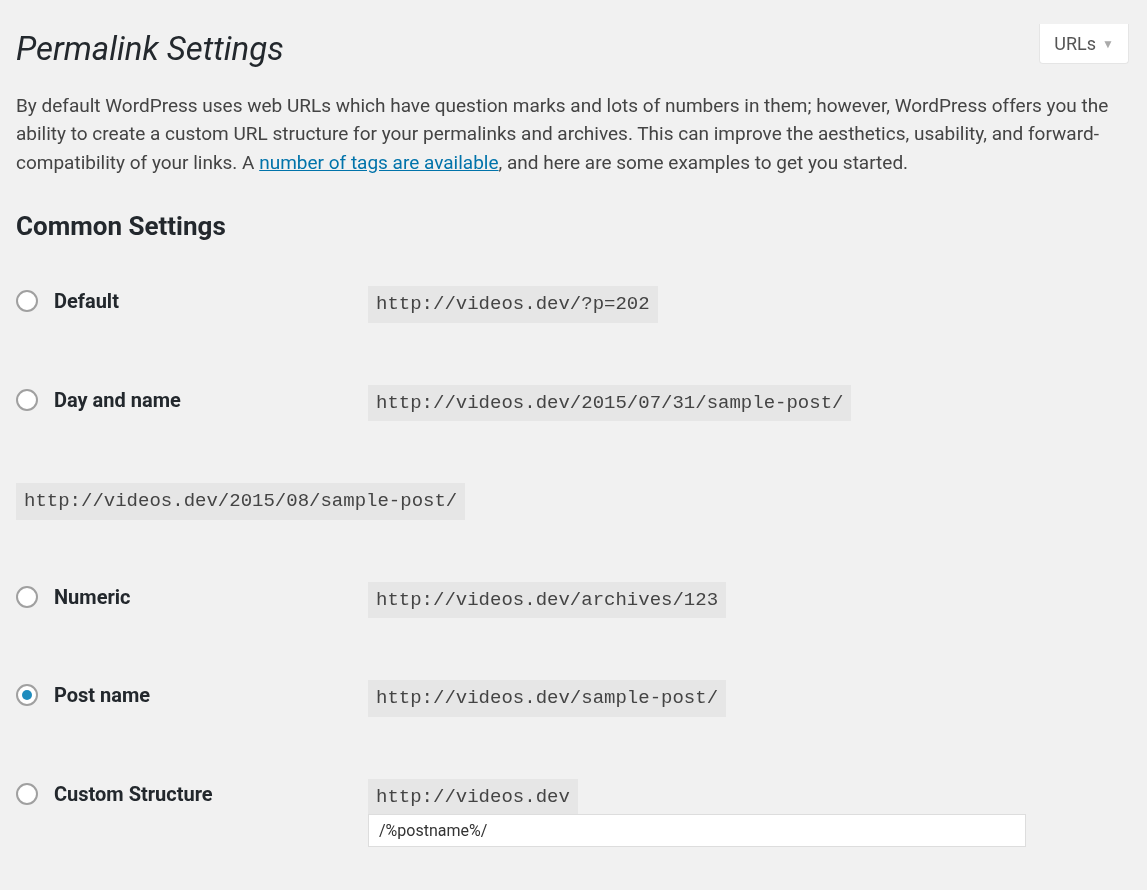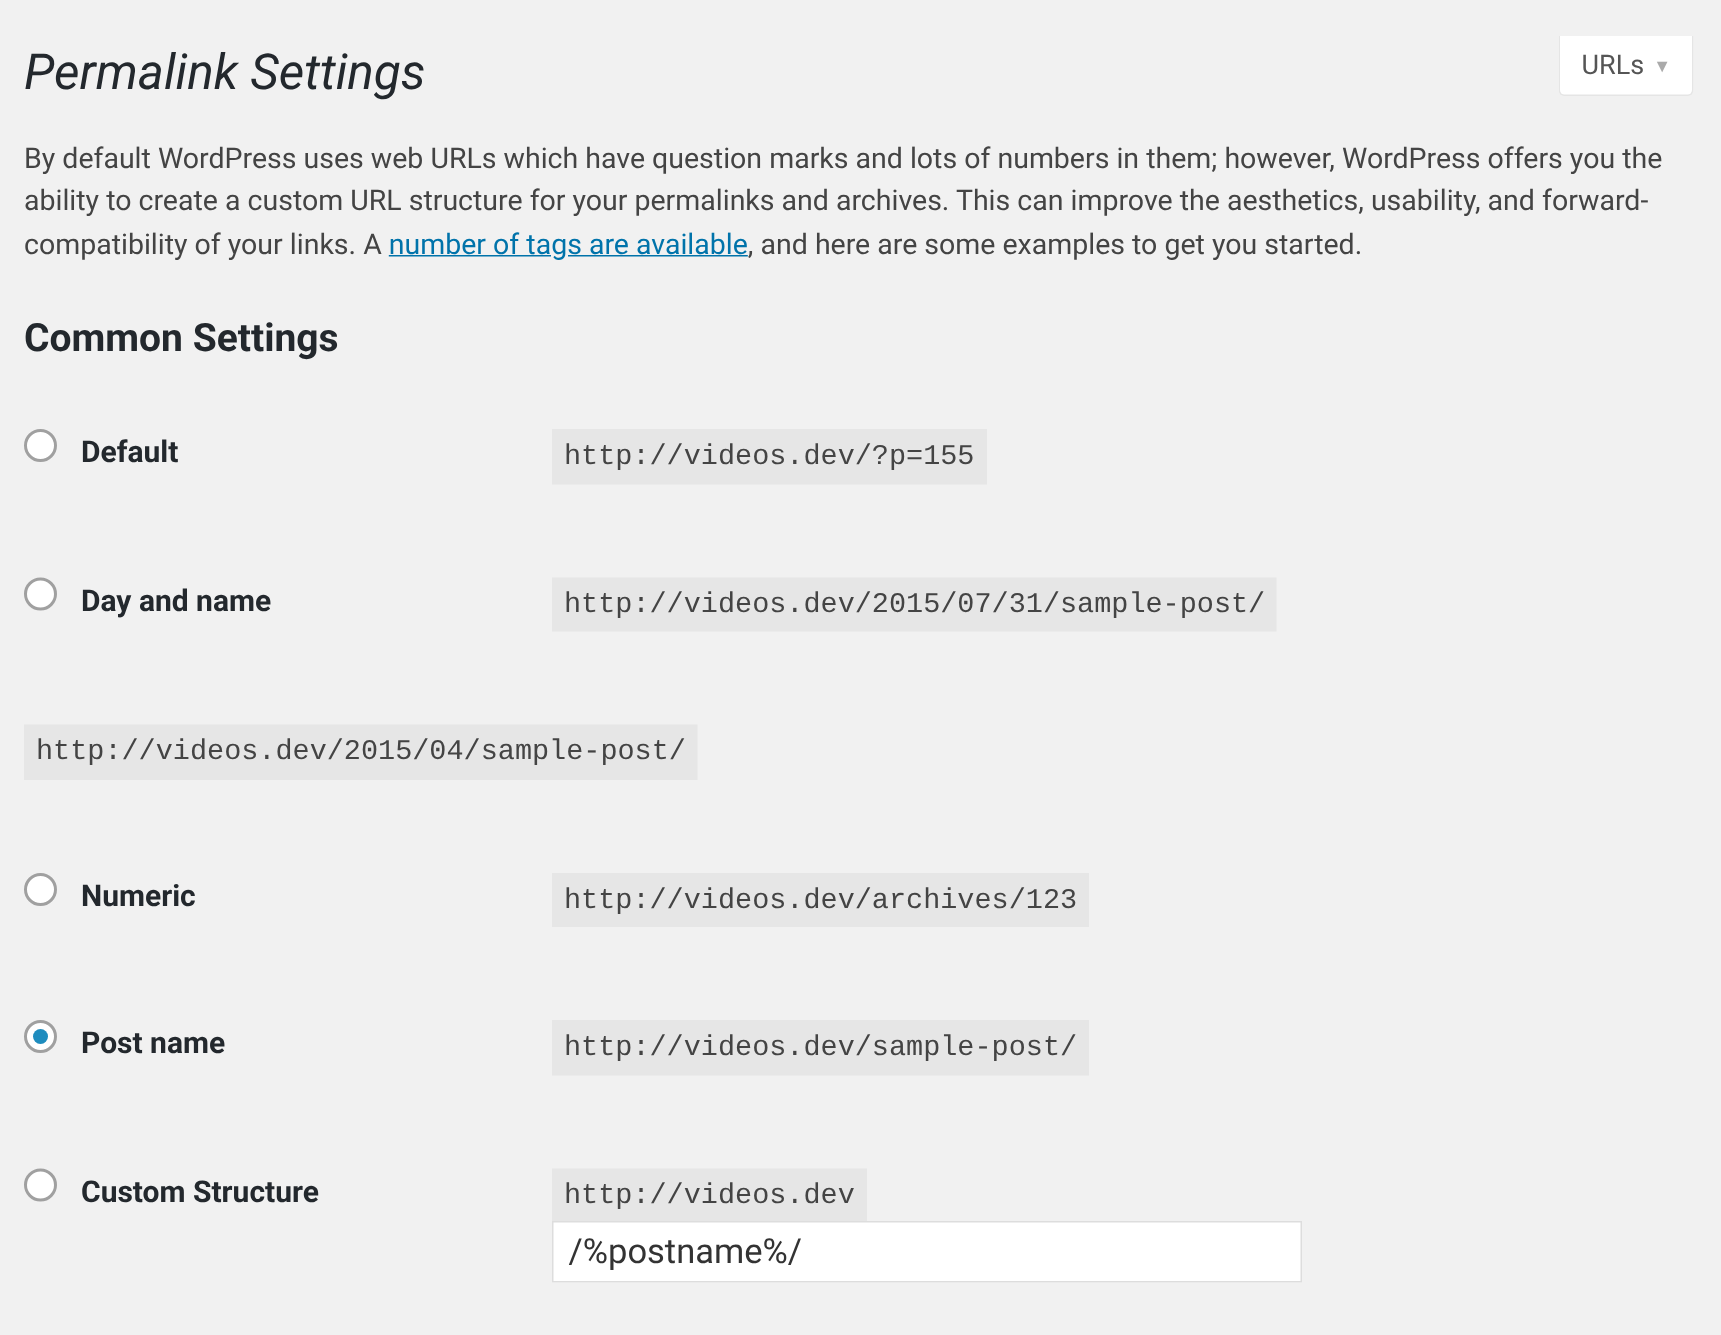--- a/index.html
+++ b/index.html
@@ -59,21 +59,21 @@
       display: flex;
       align-items: flex-start;
       margin-bottom: 62px;
     }
     .form-row.custom {
       margin-bottom: 32px;
       align-items: flex-start;
     }
     .radio-label-cell {
       display: flex;
-      align-items: flex-start;
+      align-items: center;
       width: 352px;
       min-width: 352px;
       gap: 16px;
     }
     .radio {
       width: 22px;
       height: 22px;
       border-radius: 50%;
       border: 2px solid #a0a0a0;
       background: #fff;
@@ -107,26 +107,26 @@
       padding: 4px 8px;
       display: inline-block;
     }
     .custom-cell {
       display: flex;
       flex-direction: column;
       align-items: flex-start;
     }
     .custom-input {
       font-family: -apple-system, BlinkMacSystemFont, "Segoe UI", Roboto, Arial, sans-serif;
-      font-size: 23px;
+      font-size: 16px;
       color: #333;
       padding: 6px 10px;
       border: 1px solid #ddd;
       background: #fff;
-      width: 500px;
+      width: 658px;
       margin-top: -1px;
     }
   </style>
 </head>
 <body>
 
 <div class="wrap">
 
   <div class="help-tab">
     <span>URLs</span>
@@ -141,37 +141,37 @@
   </p>
 
   <h3 class="section-title">Common Settings</h3>
 
   <div class="form-row">
     <div class="radio-label-cell">
       <span class="radio"></span>
       <span class="option-label">Default</span>
     </div>
     <div class="example-cell">
-      <span class="code">http://videos.dev/?p=155</span>
+      <span class="code">http://videos.dev/?p=202</span>
     </div>
   </div>
 
   <div class="form-row">
     <div class="radio-label-cell">
       <span class="radio"></span>
       <span class="option-label">Day and name</span>
     </div>
     <div class="example-cell">
       <span class="code">http://videos.dev/2015/07/31/sample-post/</span>
     </div>
   </div>
 
   <div class="form-row">
     <div class="example-cell">
-      <span class="code">http://videos.dev/2015/04/sample-post/</span>
+      <span class="code">http://videos.dev/2015/08/sample-post/</span>
     </div>
   </div>
 
   <div class="form-row">
     <div class="radio-label-cell">
       <span class="radio"></span>
       <span class="option-label">Numeric</span>
     </div>
     <div class="example-cell">
       <span class="code">http://videos.dev/archives/123</span>

